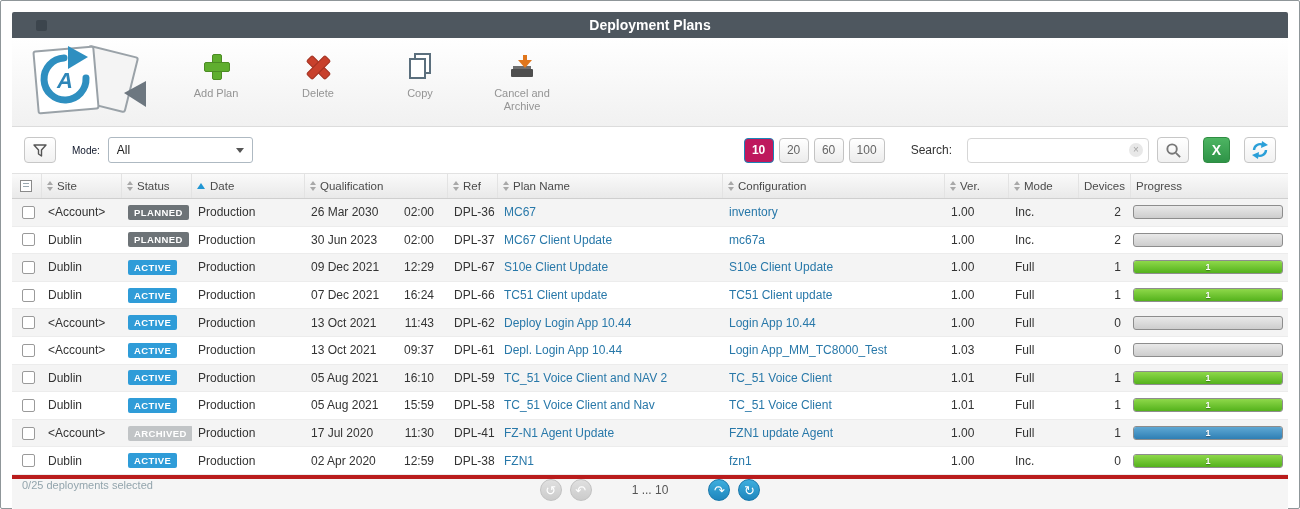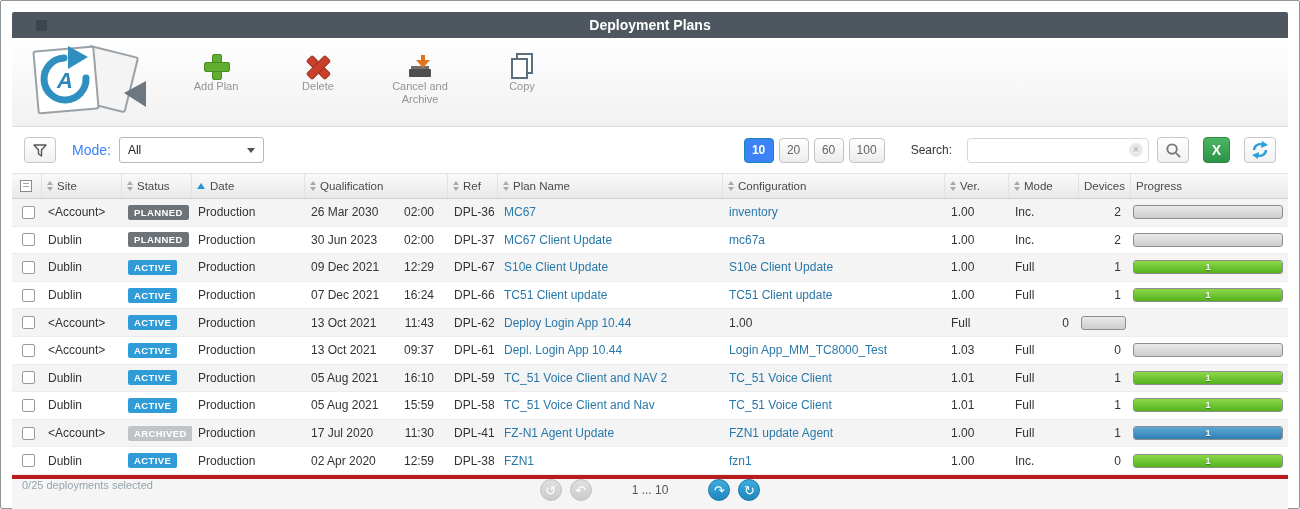--- a/index.html
+++ b/index.html
@@ -10,46 +10,46 @@
   
   .title-bar { height:26px; background:#4e575f; color:#fff; display:flex; align-items:center; justify-content:center;
                font-size:14px; font-weight:bold; position:relative; border-radius:2px 2px 0 0; flex:0 0 auto; }
   .title-bar-icon { position:absolute; left:24px; top:8px; width:11px; height:11px; background:#3c454d; border-radius:2px; }
 
   
   .toolbar { height:89px; flex:0 0 auto; position:relative; background:linear-gradient(180deg,#ffffff,#f1f1f1);
              border-bottom:1px solid #dcdcdc; }
   .logo { position:absolute; left:8px; top:3px; }
   .toolbar-buttons { position:absolute; left:166px; top:14px; display:flex; gap:26px; }
-  .tool-btn { width:76px; display:flex; flex-direction:column; align-items:center; color:#949494;
+  .tool-btn { width:76px; display:flex; flex-direction:column; align-items:center; gap:7px; color:#949494;
               font-size:11px; line-height:1.2; text-align:center; cursor:pointer; }
   .icon-wrap { height:28px; display:flex; align-items:center; justify-content:center; }
   .icon-plus { width:26px; height:26px; position:relative; }
   .icon-plus::before { content:""; position:absolute; left:9px; top:1px; width:8px; height:24px; background:#5fae2f; border:1px solid #4c8c24; border-radius:2px; }
   .icon-plus::after  { content:""; position:absolute; top:9px; left:1px; height:8px; width:24px; background:#5fae2f; border:1px solid #4c8c24; border-radius:2px; }
   .icon-x { width:26px; height:26px; position:relative; }
   .icon-x::before, .icon-x::after { content:""; position:absolute; top:10px; left:0; width:25px; height:7px;
               background:#c8402c; border:1px solid #a33322; border-radius:2px; }
   .icon-x::before { transform:rotate(45deg); }
   .icon-x::after  { transform:rotate(-45deg); }
 
   
   .filter-bar { height:47px; flex:0 0 auto; display:flex; align-items:center; padding:0 12px; background:#fff;
                 border-bottom:1px solid #e2e2e2; }
   .sq-btn { height:26px; min-width:32px; border:1px solid #c7c7c7; border-radius:4px;
             background:linear-gradient(180deg,#fff,#f1f1f1); display:flex; align-items:center; justify-content:center; cursor:pointer; }
-  .mode-label { font-size:14px; color:#3b82f6; margin-left:16px; margin-right:8px; }
+  .mode-label { font-size:10px; color:#0f172a; margin-left:16px; margin-right:8px; }
   .mode-select { width:145px; height:26px; border:1px solid #aeb9c2; border-radius:3px; background:#fff;
                  display:flex; align-items:center; justify-content:space-between; padding:0 8px; font-size:12px; color:#222; cursor:pointer; }
   .chevron-down { width:0; height:0; border-left:4px solid transparent; border-right:4px solid transparent; border-top:5px solid #555; }
   .sizes { margin-left:auto; display:flex; gap:5px; }
   .size-btn { height:25px; min-width:30px; padding:0 7px; border:1px solid #c3c3c3; border-radius:4px;
               background:linear-gradient(180deg,#fff,#ececec); color:#666; font-size:12px;
               display:flex; align-items:center; justify-content:center; cursor:pointer; }
-  .size-btn.active { background:#3b82f6; border-color:#1a85b8; color:#fff; font-weight:bold; }
+  .size-btn.active { background:#be185d; border-color:#1a85b8; color:#fff; font-weight:bold; }
   .search-label { font-size:12px; color:#333; margin-left:26px; margin-right:15px; }
   .search-wrap { position:relative; }
   .search-input { width:182px; height:25px; border:1px solid #d6d6d6; border-radius:4px; padding:0 24px 0 8px;
                   font-size:12px; color:#333; outline:none; background:#fff; }
   .clear-icon { position:absolute; right:6px; top:5px; width:14px; height:14px; border-radius:50%; background:#e8e8e8;
                 color:#a5a5a5; font-size:10px; line-height:14px; text-align:center; cursor:pointer; }
   .excel-btn { width:27px; height:26px; border-radius:4px; border:1px solid #2f8c42;
                background:linear-gradient(180deg,#4db562,#2e9347); color:#fff; font-weight:bold; font-size:14px;
                display:flex; align-items:center; justify-content:center; margin-left:14px; cursor:pointer; }
   .ml8 { margin-left:8px; } .ml14 { margin-left:14px; }
@@ -131,36 +131,36 @@
           <span>Add Plan</span>
         </div>
         <div class="tool-btn">
           <span class="icon-wrap">
               <span class="icon-x"></span>
             </span>
           <span>Delete</span>
         </div>
         <div class="tool-btn">
           <span class="icon-wrap">
+            <svg width="26" height="28" viewBox="0 0 26 28">
+              <rect x="8" y="2" width="15" height="19" fill="#fff" stroke="#5b6f7d" stroke-width="2"></rect>
+              <rect x="3" y="7" width="15" height="19" fill="#fff" stroke="#5b6f7d" stroke-width="2"></rect>
+            </svg>
+          </span>
+          <span>Copy</span>
+        </div>
+        <div class="tool-btn">
+          <span class="icon-wrap">
             <svg width="28" height="27" viewBox="0 0 28 27">
               <rect x="3" y="16" width="22" height="8" rx="1" fill="#4e4e4e"></rect>
               <rect x="5" y="13" width="18" height="3" fill="#6e6e6e"></rect>
               <path d="M19,2 v5 h5 l-7,8 -7,-8 h5 v-5 z" fill="#e0761c"></path>
             </svg>
           </span>
           <span>Cancel and Archive</span>
-        </div>
-        <div class="tool-btn">
-          <span class="icon-wrap">
-            <svg width="26" height="28" viewBox="0 0 26 28">
-              <rect x="8" y="2" width="15" height="19" fill="#fff" stroke="#5b6f7d" stroke-width="2"></rect>
-              <rect x="3" y="7" width="15" height="19" fill="#fff" stroke="#5b6f7d" stroke-width="2"></rect>
-            </svg>
-          </span>
-          <span>Copy</span>
         </div>
       </div>
     </div>
 
     <div class="filter-bar">
       <div class="sq-btn">
         <svg width="16" height="16" viewBox="0 0 16 16">
           <path d="M2,3 h12 l-4.5,5 v6 l-3,-2 v-4 z" fill="none" stroke="#555" stroke-width="1.4" stroke-linejoin="round"></path>
         </svg>
       </div>
@@ -408,20 +408,23 @@
         </div>
         <div class="td">Production</div>
         <div class="td td-date">
           <span>13 Oct 2021</span>
           <span>11:43</span>
         </div>
         <div class="td">DPL-62</div>
         <div class="td">
           <a class="link">Deploy Login App 10.44</a>
         </div>
+        <div class="td">
+          <a class="link">Login App 10.44</a>
+        </div>
         <div class="td">1.00</div>
         <div class="td">Full</div>
         <div class="td td-devices">0</div>
         <div class="td td-progress">
           <div class="progress-track">
             
           </div>
         </div>
       </div>
 

